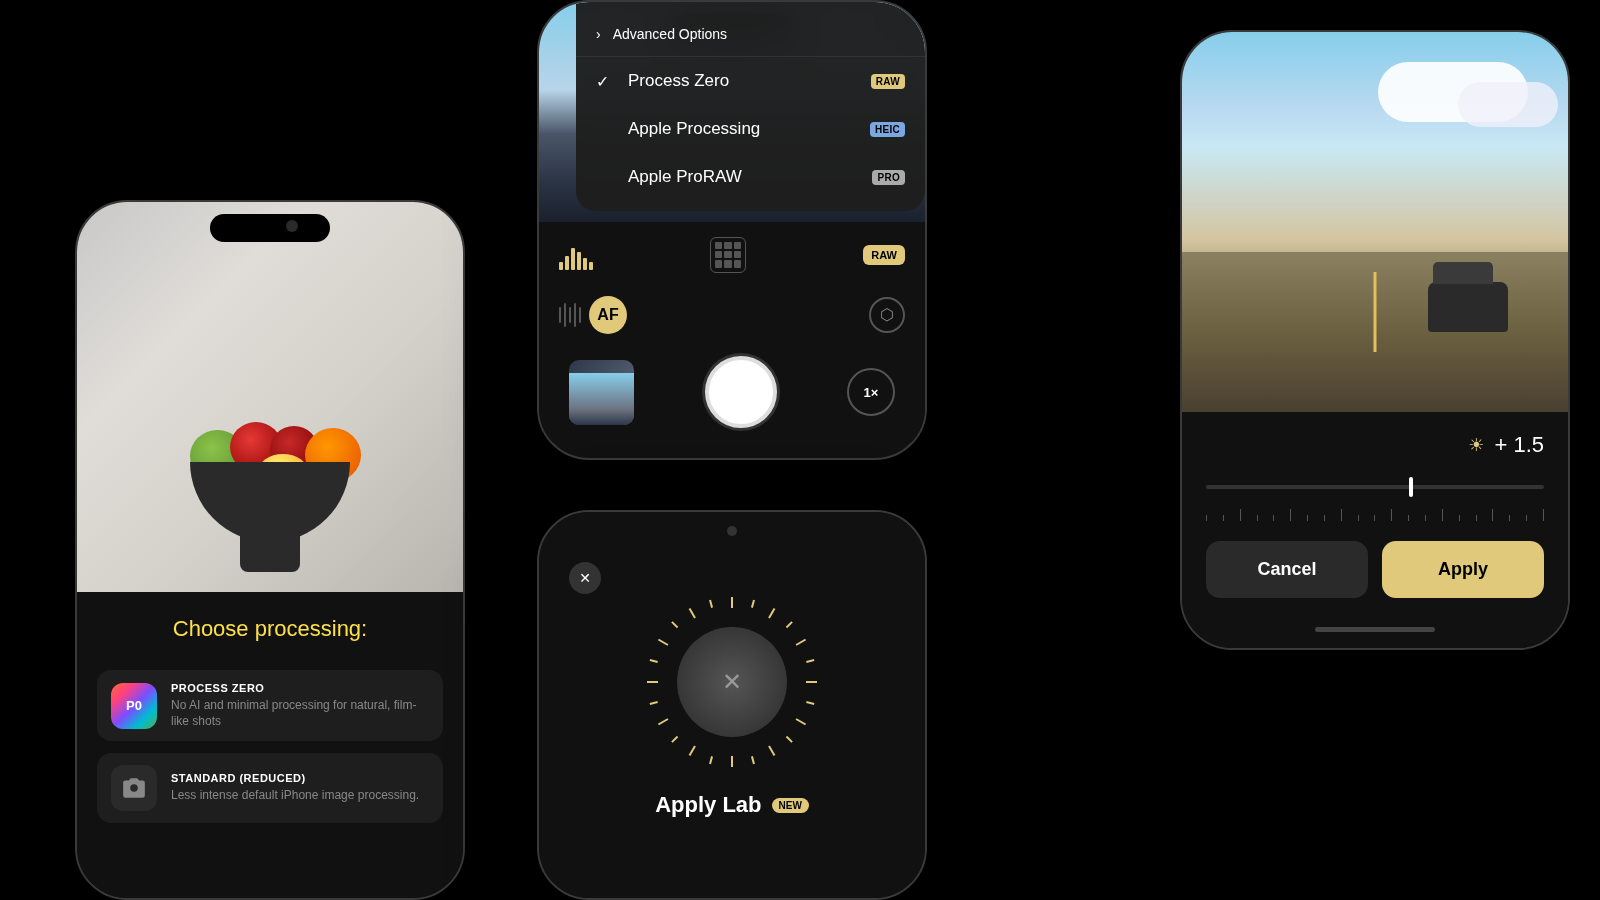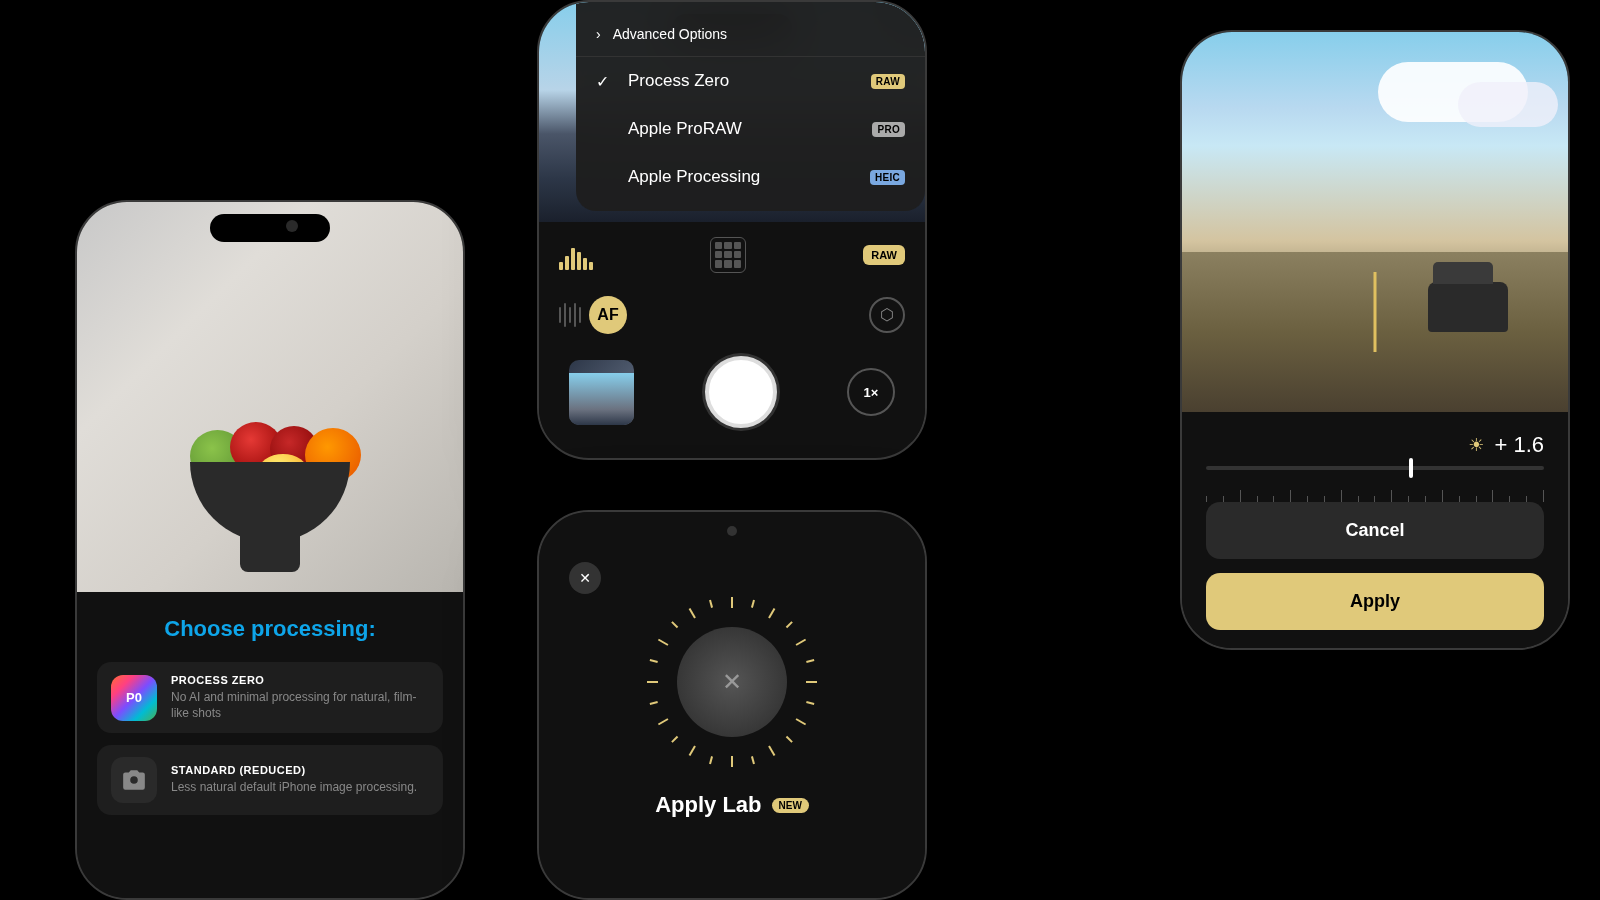--- a/index.html
+++ b/index.html
@@ -129,25 +129,25 @@
       background: radial-gradient(circle at 40% 40%, #fff176, #f9a825);
       border-radius: 50% 50% 30% 30%;
     }
 
     .phone-left .bottom-panel {
       background: #111;
       padding: 24px 20px 20px;
       height: 310px;
     }
     .choose-title {
-      color: #0ea5e9;
+      color: #fde047;
       font-size: 22px;
-      font-weight: 700;
+      font-weight: 400;
       text-align: center;
-      margin-bottom: 20px;
+      margin-bottom: 28px;
     }
     .processing-option {
       display: flex;
       align-items: center;
       gap: 14px;
       background: #1e1e1e;
       border-radius: 14px;
       padding: 12px 14px;
       margin-bottom: 12px;
     }
@@ -587,21 +587,20 @@
       justify-content: space-between;
       align-items: flex-end;
       height: 12px;
     }
     .tick { width: 1px; background: #555; }
     .tick.tall { height: 12px; }
     .tick.short { height: 6px; }
     .action-buttons {
       display: flex;
       gap: 14px;
-      flex-direction: column;
     }
     .btn-cancel {
       flex: 1;
       padding: 18px;
       background: #2a2a2a;
       color: #fff;
       font-size: 18px;
       font-weight: 600;
       border-radius: 14px;
       border: none;
@@ -662,21 +661,21 @@
       </div>
     </div>
     <div class="processing-option">
       <div class="proc-icon proc-icon-std">
         <svg viewBox="0 0 24 24" fill="#888">
           <path d="M12 15.5A3.5 3.5 0 0 1 8.5 12 3.5 3.5 0 0 1 12 8.5a3.5 3.5 0 0 1 3.5 3.5 3.5 3.5 0 0 1-3.5 3.5M9 3L7.17 5H4a2 2 0 0 0-2 2v12a2 2 0 0 0 2 2h16a2 2 0 0 0 2-2V7a2 2 0 0 0-2-2h-3.17L15 3H9z"></path>
         </svg>
       </div>
       <div>
         <div class="proc-text-name">STANDARD (REDUCED)</div>
-        <div class="proc-text-desc">Less natural default iPhone image processing.</div>
+        <div class="proc-text-desc">Less intense default iPhone image processing.</div>
       </div>
     </div>
   </div>
 </div>
 
 <div class="phone-middle">
   <div class="notch"></div>
   <div class="camera-bg">
 
     <div class="dropdown-menu">
@@ -684,27 +683,27 @@
         <span class="menu-chevron">›</span>
         <span class="menu-header-label">Advanced Options</span>
       </div>
       <div class="menu-item">
         <span class="menu-item-check">✓</span>
         <span class="menu-item-label">Process Zero</span>
         <span class="menu-item-badge badge-raw">RAW</span>
       </div>
       <div class="menu-item">
         <span class="menu-item-check"> </span>
+        <span class="menu-item-label">Apple Processing</span>
+        <span class="menu-item-badge badge-heic">HEIC</span>
+      </div>
+      <div class="menu-item">
+        <span class="menu-item-check"> </span>
         <span class="menu-item-label">Apple ProRAW</span>
         <span class="menu-item-badge badge-pro">PRO</span>
-      </div>
-      <div class="menu-item">
-        <span class="menu-item-check"> </span>
-        <span class="menu-item-label">Apple Processing</span>
-        <span class="menu-item-badge badge-heic">HEIC</span>
       </div>
     </div>
   </div>
 
   <div class="camera-controls">
     <div class="histogram-icon">
       <div class="hist-bar" style="height:8px"></div>
       <div class="hist-bar" style="height:14px"></div>
       <div class="hist-bar" style="height:22px"></div>
       <div class="hist-bar" style="height:18px"></div>
@@ -799,21 +798,21 @@
     <div class="road">
       <div class="road-line"></div>
     </div>
     <div class="vehicle">
       <div class="vehicle-top"></div>
     </div>
   </div>
   <div class="exposure-control">
     <div class="exposure-value-row">
       <span class="sun-icon">☀</span>
-      <span class="exposure-value">+ 1.6</span>
+      <span class="exposure-value">+ 1.5</span>
     </div>
     <div>
       <div class="slider-track">
         <div style="display:flex;justify-content:space-between;align-items:flex-end;height:4px;position:absolute;left:0;right:0;top:0;">
         </div>
         <div class="slider-thumb"></div>
       </div>
       <div class="slider-ticks">
         <div class="tick short"></div>
           <div class="tick short"></div>

